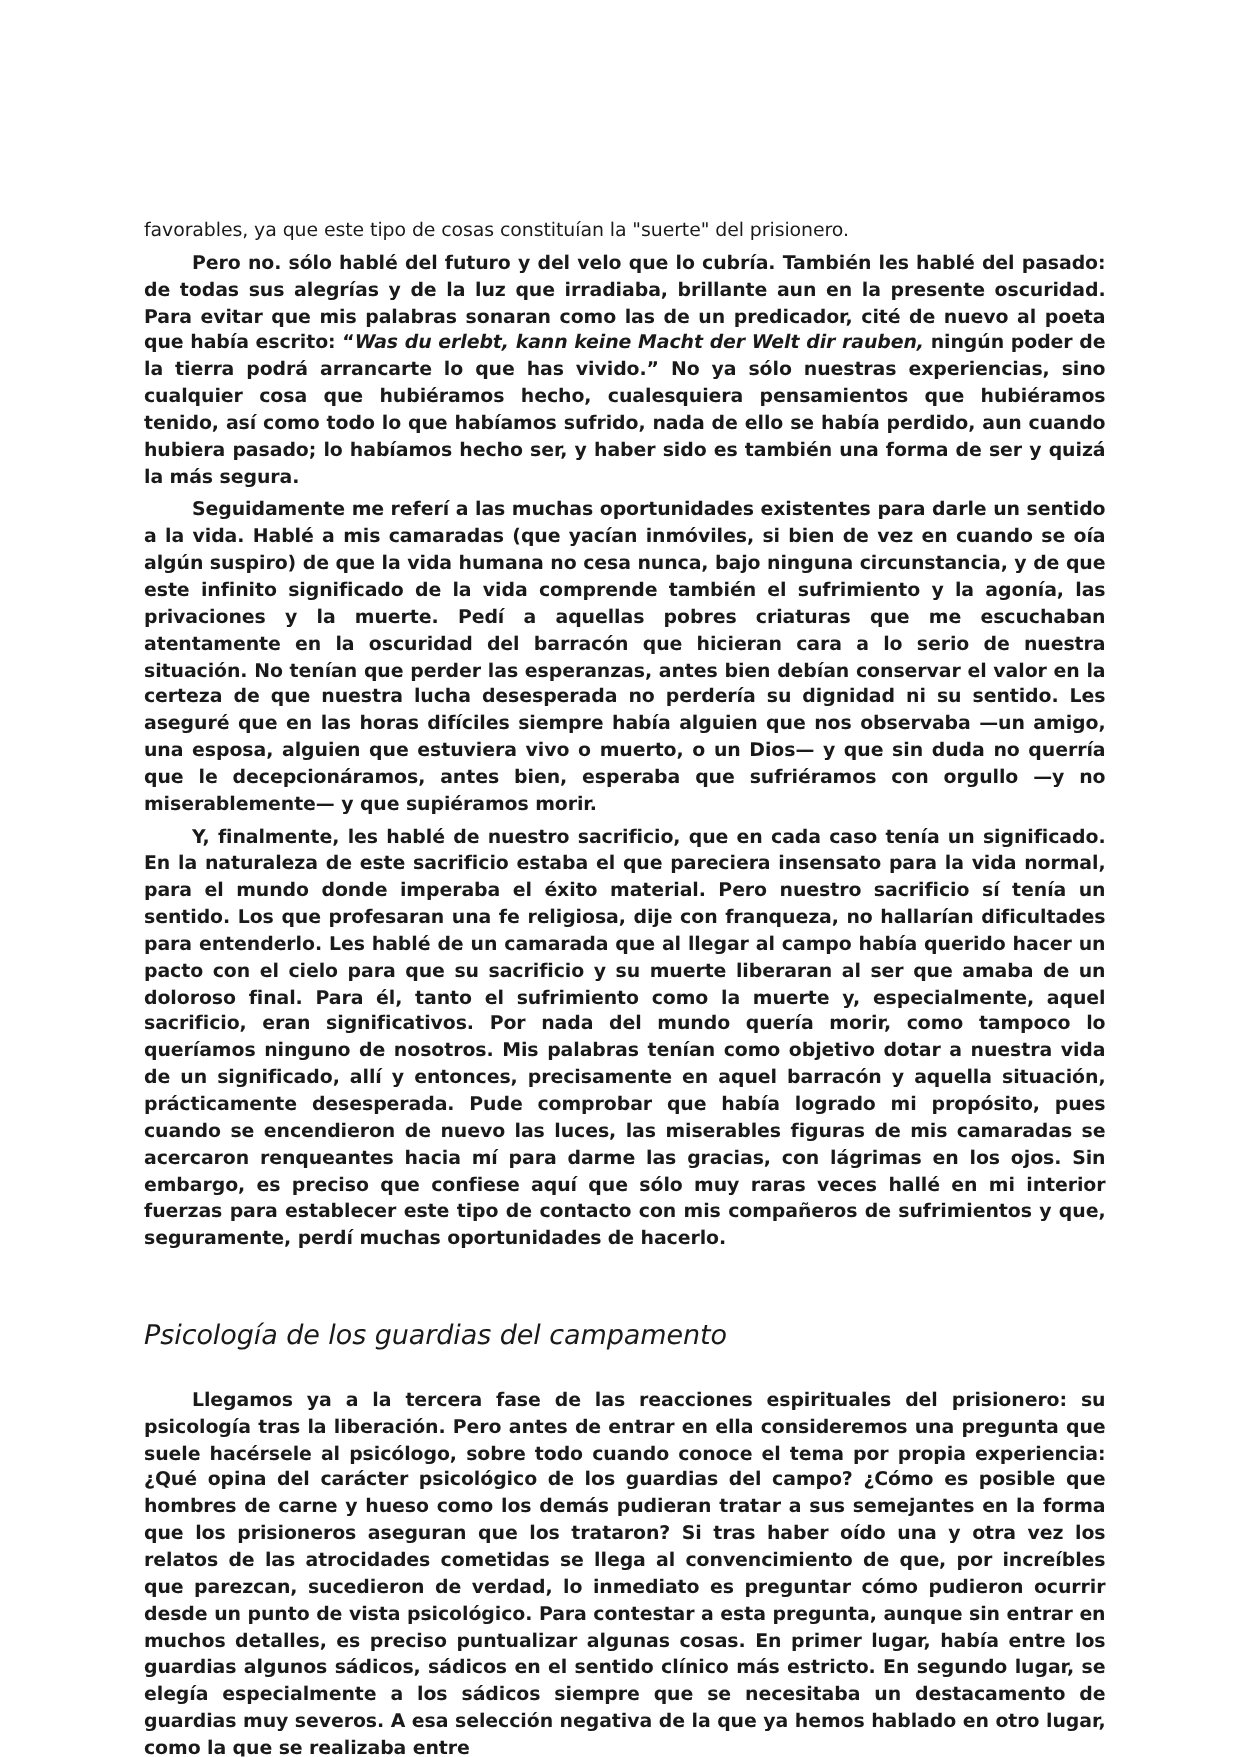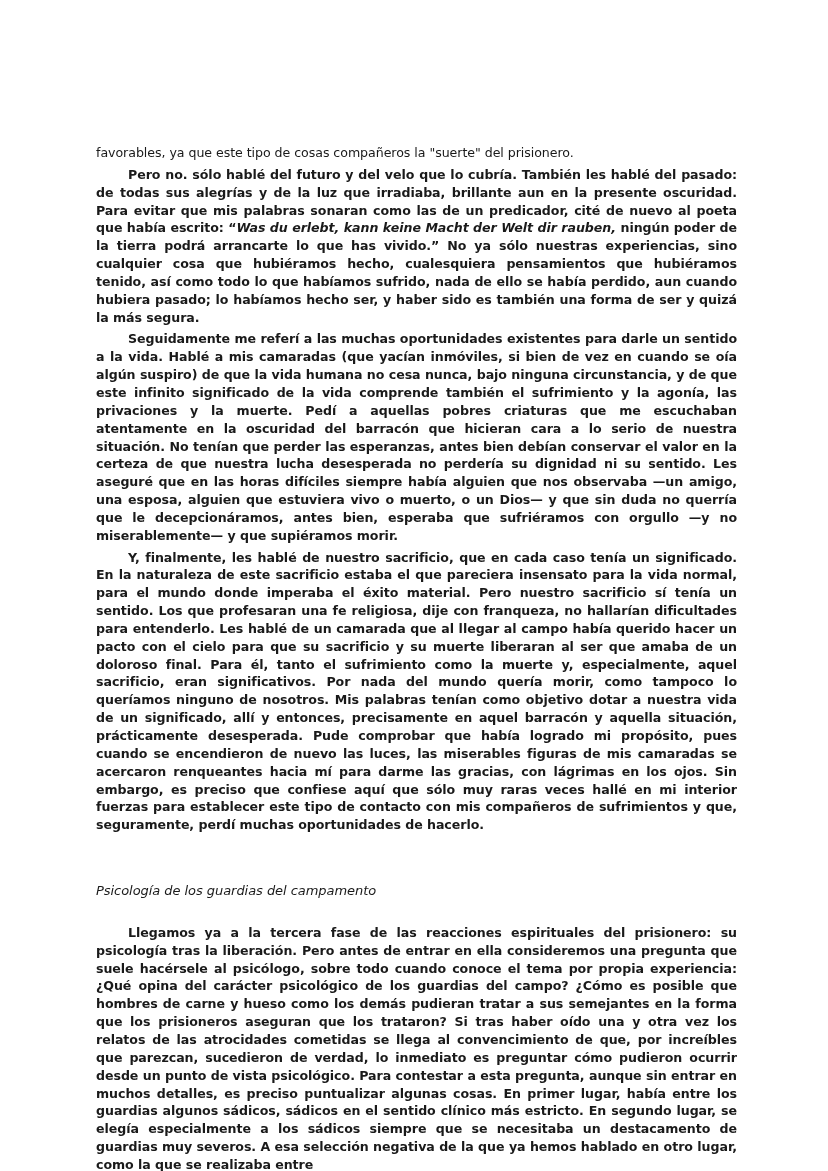--- a/index.html
+++ b/index.html
@@ -15,31 +15,31 @@
       color: #1a1a1a;
       text-align: justify;
       letter-spacing: -0.05px;
     }
     .page p { margin: 0 0 4px 0; }
     .page p.cont { text-indent: 0; }
     .page p.ind { text-indent: 32px; font-weight: bold; }
     .page em { font-style: italic; }
     .heading {
       font-style: italic;
-      font-size: 13px;
+      font-size: 18px;
       margin: 48px 0 24px 0 !important;
       text-align: left;
       color: #1a1a1a;
     }
   </style>
 </head>
 <body>
 
 <div class="page">
-  <p class="cont">favorables, ya que este tipo de cosas compañeros la "suerte" del prisionero.</p>
+  <p class="cont">favorables, ya que este tipo de cosas constituían la "suerte" del prisionero.</p>
 
   <p class="ind"><span>Pero no. sólo hablé del futuro y del velo que lo cubría. También les hablé del pasado: de todas sus alegrías y de la luz que irradiaba, brillante aun en la presente oscuridad. Para evitar que mis palabras sonaran como las de un predicador, cité de nuevo al poeta que había escrito: “</span><em>Was du erlebt, kann keine Macht der Welt dir rauben,</em><span> ningún poder de la tierra podrá arrancarte lo que has vivido.” No ya sólo nuestras experiencias, sino cualquier cosa que hubiéramos hecho, cualesquiera pensamientos que hubiéramos tenido, así como todo lo que habíamos sufrido, nada de ello se había perdido, aun cuando hubiera pasado; lo habíamos hecho ser, y haber sido es también una forma de ser y quizá la más segura.</span></p>
 
   <p class="ind">Seguidamente me referí a las muchas oportunidades existentes para darle un sentido a la vida. Hablé a mis camaradas (que yacían inmóviles, si bien de vez en cuando se oía algún suspiro) de que la vida humana no cesa nunca, bajo ninguna circunstancia, y de que este infinito significado de la vida comprende también el sufrimiento y la agonía, las privaciones y la muerte. Pedí a aquellas pobres criaturas que me escuchaban atentamente en la oscuridad del barracón que hicieran cara a lo serio de nuestra situación. No tenían que perder las esperanzas, antes bien debían conservar el valor en la certeza de que nuestra lucha desesperada no perdería su dignidad ni su sentido. Les aseguré que en las horas difíciles siempre había alguien que nos observaba —un amigo, una esposa, alguien que estuviera vivo o muerto, o un Dios— y que sin duda no querría que le decepcionáramos, antes bien, esperaba que sufriéramos con orgullo —y no miserablemente— y que supiéramos morir.</p>
 
   <p class="ind">Y, finalmente, les hablé de nuestro sacrificio, que en cada caso tenía un significado. En la naturaleza de este sacrificio estaba el que pareciera insensato para la vida normal, para el mundo donde imperaba el éxito material. Pero nuestro sacrificio sí tenía un sentido. Los que profesaran una fe religiosa, dije con franqueza, no hallarían dificultades para entenderlo. Les hablé de un camarada que al llegar al campo había querido hacer un pacto con el cielo para que su sacrificio y su muerte liberaran al ser que amaba de un doloroso final. Para él, tanto el sufrimiento como la muerte y, especialmente, aquel sacrificio, eran significativos. Por nada del mundo quería morir, como tampoco lo queríamos ninguno de nosotros. Mis palabras tenían como objetivo dotar a nuestra vida de un significado, allí y entonces, precisamente en aquel barracón y aquella situación, prácticamente desesperada. Pude comprobar que había logrado mi propósito, pues cuando se encendieron de nuevo las luces, las miserables figuras de mis camaradas se acercaron renqueantes hacia mí para darme las gracias, con lágrimas en los ojos. Sin embargo, es preciso que confiese aquí que sólo muy raras veces hallé en mi interior fuerzas para establecer este tipo de contacto con mis compañeros de sufrimientos y que, seguramente, perdí muchas oportunidades de hacerlo.</p>
 
   <p class="heading">Psicología de los guardias del campamento</p>
 
   <p class="ind">Llegamos ya a la tercera fase de las reacciones espirituales del prisionero: su psicología tras la liberación. Pero antes de entrar en ella consideremos una pregunta que suele hacérsele al psicólogo, sobre todo cuando conoce el tema por propia experiencia: ¿Qué opina del carácter psicológico de los guardias del campo? ¿Cómo es posible que hombres de carne y hueso como los demás pudieran tratar a sus semejantes en la forma que los prisioneros aseguran que los trataron? Si tras haber oído una y otra vez los relatos de las atrocidades cometidas se llega al convencimiento de que, por increíbles que parezcan, sucedieron de verdad, lo inmediato es preguntar cómo pudieron ocurrir desde un punto de vista psicológico. Para contestar a esta pregunta, aunque sin entrar en muchos detalles, es preciso puntualizar algunas cosas. En primer lugar, había entre los guardias algunos sádicos, sádicos en el sentido clínico más estricto. En segundo lugar, se elegía especialmente a los sádicos siempre que se necesitaba un destacamento de guardias muy severos. A esa selección negativa de la que ya hemos hablado en otro lugar, como la que se realizaba entre</p>

